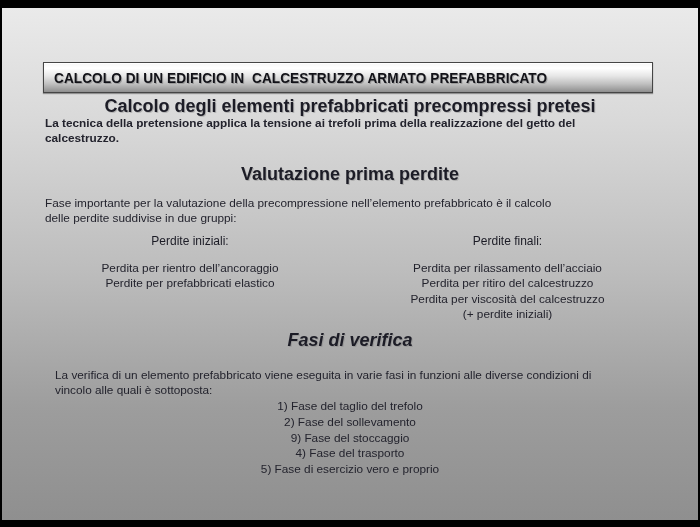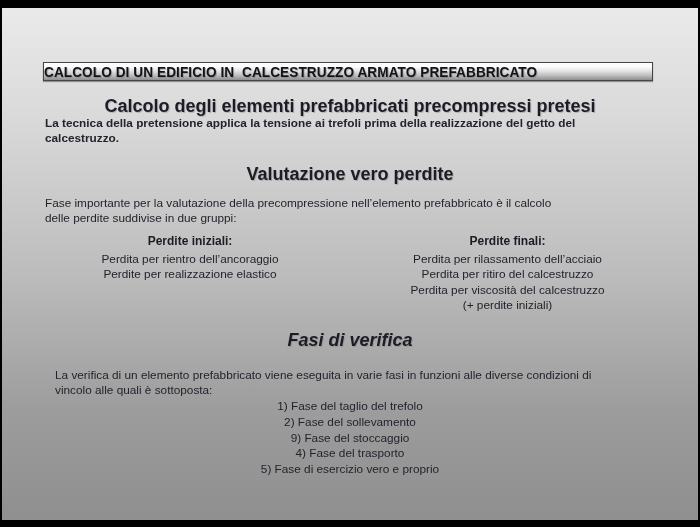--- a/index.html
+++ b/index.html
@@ -18,27 +18,28 @@
     position: absolute;
     left: 2px; top: 8px;
     width: 696px; height: 512px;
     background: linear-gradient(180deg, #eaeaea 0%, #d9d9d9 22%, #bcbcbc 52%, #9d9d9d 78%, #8f8f8f 100%);
     color: #20202a;
   }
   .abs { position: absolute; }
   .title-bar {
     position: absolute;
     left: 41px; top: 54px;
-    width: 610px; height: 19px;
+    width: 610px; height: 31px;
     box-sizing: border-box;
     border: 1px solid #454545;
     background: linear-gradient(180deg, #f6f6f6 0%, #ffffff 18%, #e6e6e6 45%, #c0c0c0 72%, #8e8e8e 100%);
     box-shadow: 0 1px 1px rgba(0,0,0,0.35), inset 0 1px 0 rgba(255,255,255,0.9);
     display: flex;
     align-items: center;
+    padding-left: 10px;
   }
   .title-text {
     font-size: 14px;
     font-weight: bold;
     letter-spacing: 0.1px;
     color: #121218;
     white-space: pre;
     transform: scaleX(0.97);
     transform-origin: left center;
     text-shadow: 1px 1px 0 rgba(110,110,110,0.45);
@@ -60,23 +61,23 @@
     color: #23232d;
   }
   .col {
     position: absolute;
     text-align: center;
     font-size: 11.8px;
     line-height: 15.2px;
     color: #23232d;
   }
   .col .col-header {
-    font-weight: bold;
+    font-weight: normal;
     font-size: 12px;
-    margin-bottom: 3px;
+    margin-bottom: 12px;
     color: #1c1c26;
   }
   .phase-list {
     font-size: 11.8px;
     line-height: 15.8px;
     color: #23232d;
     text-align: center;
   }
 </style>
 </head>
@@ -87,29 +88,29 @@
 
     <div class="title-bar">
       <span class="title-text">CALCOLO DI UN EDIFICIO IN  CALCESTRUZZO ARMATO PREFABBRICATO</span>
     </div>
 
     <div class="abs h-center heading" style="top: 88px;">Calcolo degli elementi prefabbricati precompressi pretesi</div>
 
     <div class="abs para" style="left: 43px; top: 108px; width: 630px; font-weight: bold;">La tecnica della pretensione applica la tensione ai trefoli prima della realizzazione del getto del
 calcestruzzo.</div>
 
-    <div class="abs h-center heading" style="top: 156px;">Valutazione vero perdite</div>
+    <div class="abs h-center heading" style="top: 156px;">Valutazione prima perdite</div>
 
     <div class="abs para" style="left: 43px; top: 188px; width: 640px;">Fase importante per la valutazione della precompressione nell’elemento prefabbricato è il calcolo
 delle perdite suddivise in due gruppi:</div>
 
     <div class="col" style="left: 38px; top: 226px; width: 300px;">
       <div class="col-header">Perdite iniziali:</div>
       <div>Perdita per rientro dell’ancoraggio</div>
-      <div>Perdite per realizzazione elastico</div>
+      <div>Perdite per prefabbricati elastico</div>
     </div>
 
     <div class="col" style="left: 353px; top: 226px; width: 305px;">
       <div class="col-header">Perdite finali:</div>
       <div>Perdita per rilassamento dell’acciaio</div>
       <div>Perdita per ritiro del calcestruzzo</div>
       <div>Perdita per viscosità del calcestruzzo</div>
       <div>(+ perdite iniziali)</div>
     </div>
 

